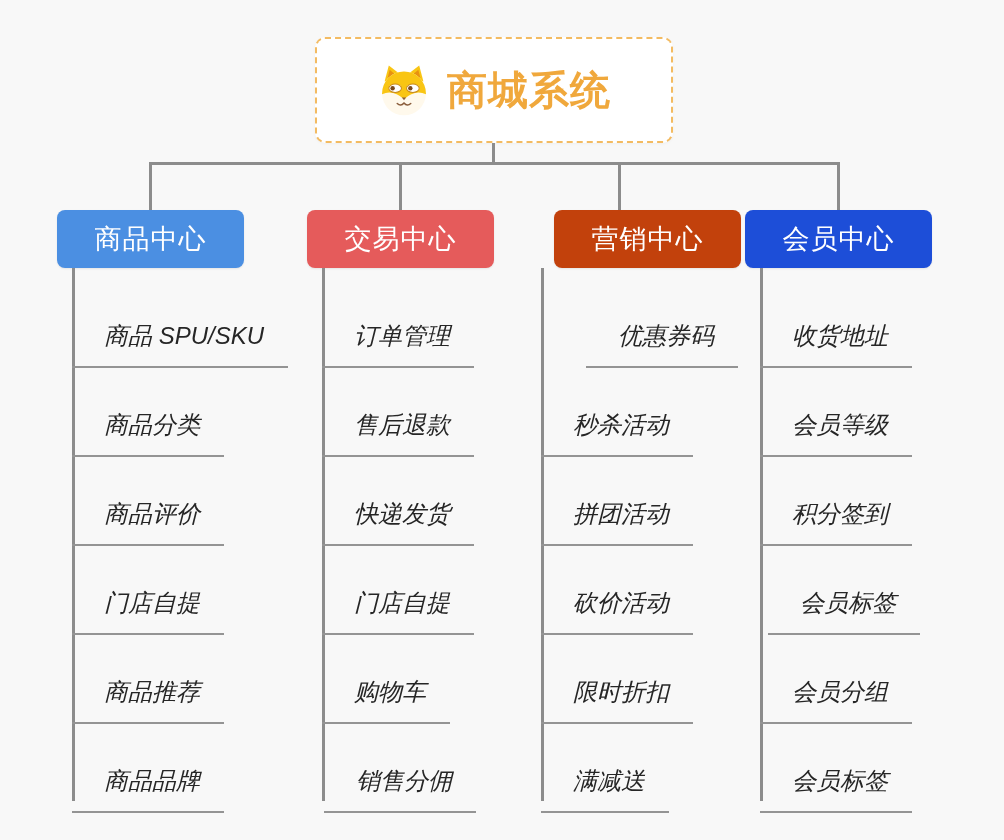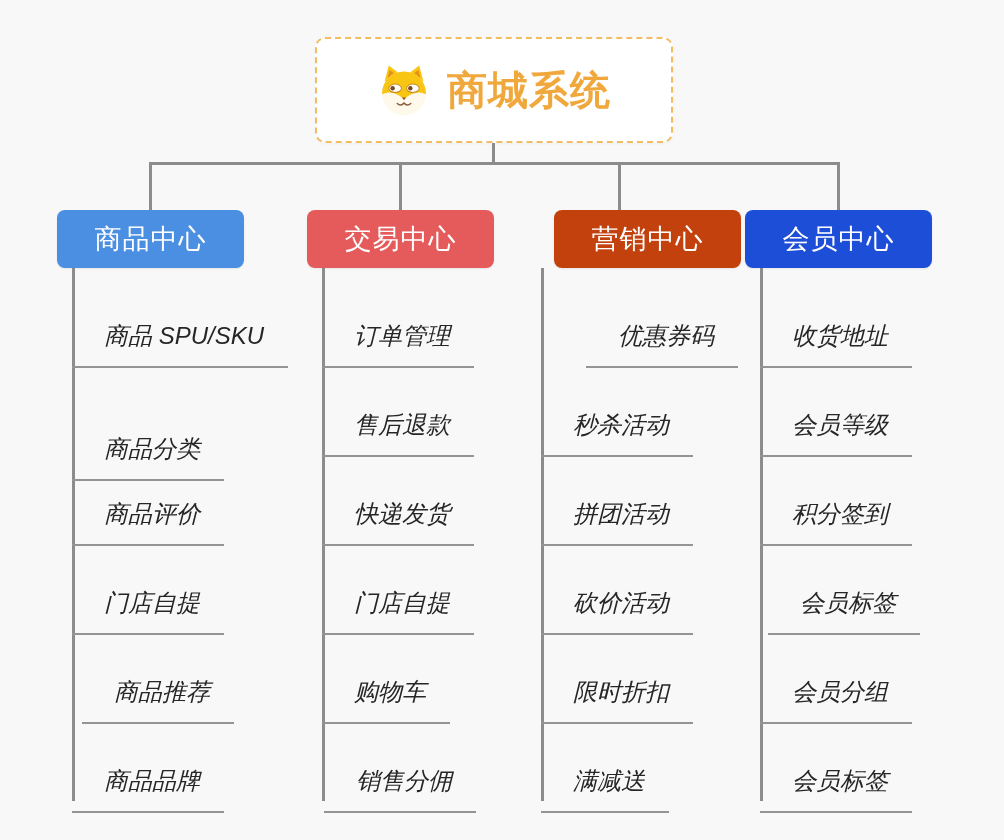--- a/index.html
+++ b/index.html
@@ -82,24 +82,24 @@
     <span class="root-title">商城系统</span>
   </div>
 
   <div id="generated">
       <div class="line v" style="left: 492px; top: 143px; height: 22px;"></div>
       <div class="line h" style="left: 149px; top: 162px; width: 691px;"></div>
       <div class="line v" style="left: 149px; top: 162px; height: 48px;"></div>
       <div class="branch-box" style="left: 57px; background: rgb(75, 143, 226);">商品中心</div>
       <div class="line v" style="left: 72px; top: 268px; height: 533px;"></div>
       <div class="leaf" style="left: 72px; top: 310px;">商品 SPU/SKU</div>
-      <div class="leaf" style="left: 72px; top: 423px;">商品分类</div>
+      <div class="leaf" style="left: 72px; top: 399px;">商品分类</div>
       <div class="leaf" style="left: 72px; top: 488px;">商品评价</div>
       <div class="leaf" style="left: 72px; top: 577px;">门店自提</div>
-      <div class="leaf" style="left: 72px; top: 666px; margin-left: 10px;">商品推荐</div>
+      <div class="leaf" style="left: 72px; top: 666px;">商品推荐</div>
       <div class="leaf" style="left: 72px; top: 755px;">商品品牌</div>
       <div class="line v" style="left: 399px; top: 162px; height: 48px;"></div>
       <div class="branch-box" style="left: 307px; background: rgb(229, 91, 91); text-align: center;">交易中心</div>
       <div class="line v" style="left: 322px; top: 268px; height: 533px;"></div>
       <div class="leaf" style="left: 322px; top: 310px;">订单管理</div>
       <div class="leaf" style="left: 322px; top: 399px;">售后退款</div>
       <div class="leaf" style="left: 322px; top: 488px;">快递发货</div>
       <div class="leaf" style="left: 322px; top: 577px;">门店自提</div>
       <div class="leaf" style="left: 322px; top: 666px;">购物车</div>
       <div class="leaf" style="left: 324px; top: 755px;">销售分佣</div>

